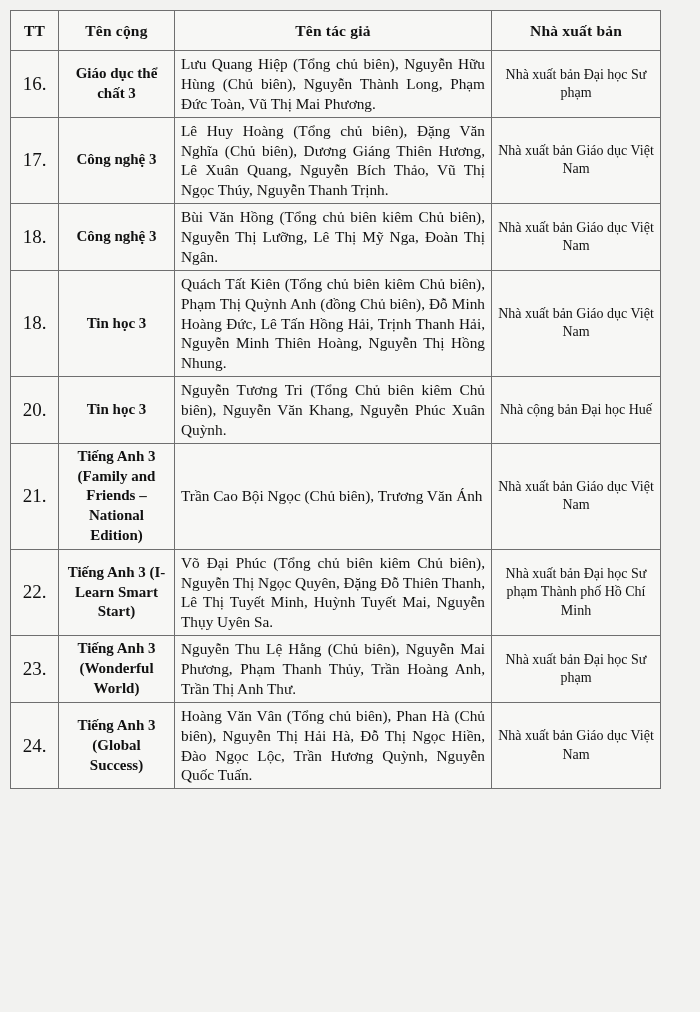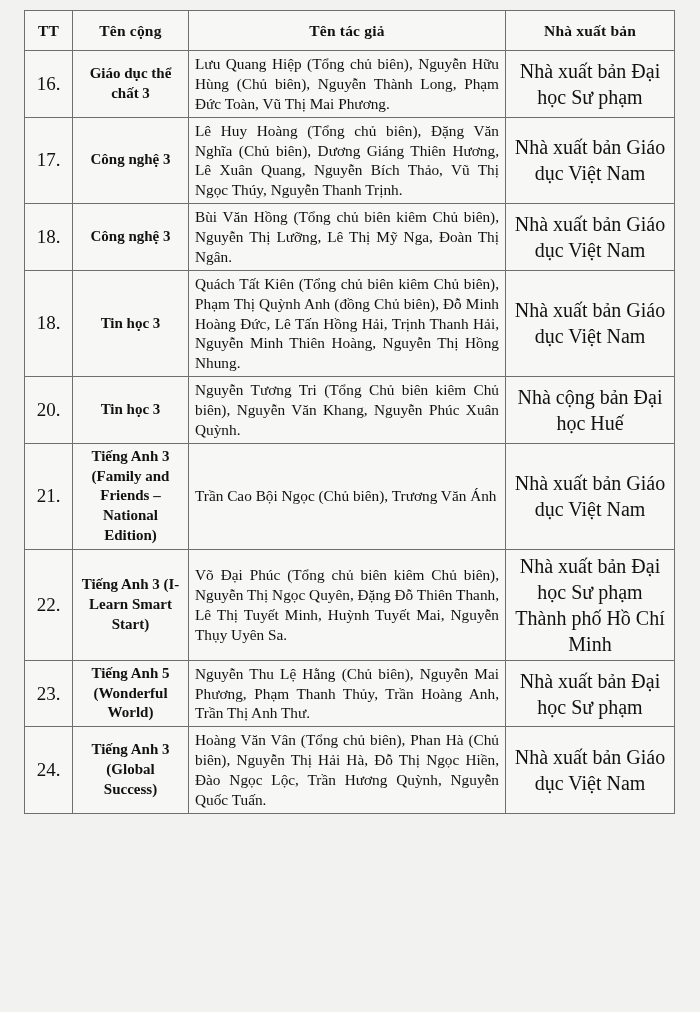--- a/index.html
+++ b/index.html
@@ -13,21 +13,21 @@
     font-family: "Liberation Serif", "DejaVu Serif", serif;
     color: #111111;
     overflow: hidden;
   }
   .page {
     position: relative;
     width: 700px;
     height: 1012px;
     background: #f2f2f0;
     box-sizing: border-box;
-    padding: 10px 28px 0 24px;
+    padding: 10px 28px 0 10px;
   }
   table.booklist {
     width: 650px;
     border-collapse: collapse;
     table-layout: fixed;
     background: #f7f7f5;
   }
   table.booklist th,
   table.booklist td {
     border: 1px solid #6f6f6f;
@@ -66,21 +66,21 @@
     font-size: 15.3px;
     line-height: 1.30;
     vertical-align: middle;
     padding-left: 7px;
     padding-right: 6px;
     hyphens: none;
     font-family: Liberation Serif, serif;
   }
   td.cell-pub {
     text-align: center;
-    font-size: 20px;
+    font-size: 14px;
     line-height: 1.30;
     vertical-align: middle;
     padding-left: 4px;
     padding-right: 4px;
   }
   .footnote {
     margin-top: 16px;
     margin-left: 34px;
     font-style: italic;
     font-size: 15.5px;
@@ -145,21 +145,21 @@
         <td class="cell-pub">Nhà xuất bản Giáo dục Việt Nam</td>
       </tr>
       <tr>
         <td class="cell-tt">22.</td>
         <td class="cell-book">Tiếng Anh 3 (I-Learn Smart Start)</td>
         <td class="cell-auth">Võ Đại Phúc (Tổng chủ biên kiêm Chủ biên), Nguyễn Thị Ngọc Quyên, Đặng Đỗ Thiên Thanh, Lê Thị Tuyết Minh, Huỳnh Tuyết Mai, Nguyễn Thụy Uyên Sa.</td>
         <td class="cell-pub">Nhà xuất bản Đại học Sư phạm Thành phố Hồ Chí Minh</td>
       </tr>
       <tr>
         <td class="cell-tt">23.</td>
-        <td class="cell-book">Tiếng Anh 5 (Wonderful World)</td>
+        <td class="cell-book">Tiếng Anh 3 (Wonderful World)</td>
         <td class="cell-auth">Nguyễn Thu Lệ Hằng (Chủ biên), Nguyễn Mai Phương, Phạm Thanh Thủy, Trần Hoàng Anh, Trần Thị Anh Thư.</td>
         <td class="cell-pub">Nhà xuất bản Đại học Sư phạm</td>
       </tr>
       <tr>
         <td class="cell-tt">24.</td>
         <td class="cell-book">Tiếng Anh 3 (Global Success)</td>
         <td class="cell-auth">Hoàng Văn Vân (Tổng chủ biên), Phan Hà (Chủ biên), Nguyễn Thị Hải Hà, Đỗ Thị Ngọc Hiền, Đào Ngọc Lộc, Trần Hương Quỳnh, Nguyễn Quốc Tuấn.</td>
         <td class="cell-pub">Nhà xuất bản Giáo dục Việt Nam</td>
       </tr>
     </tbody>

